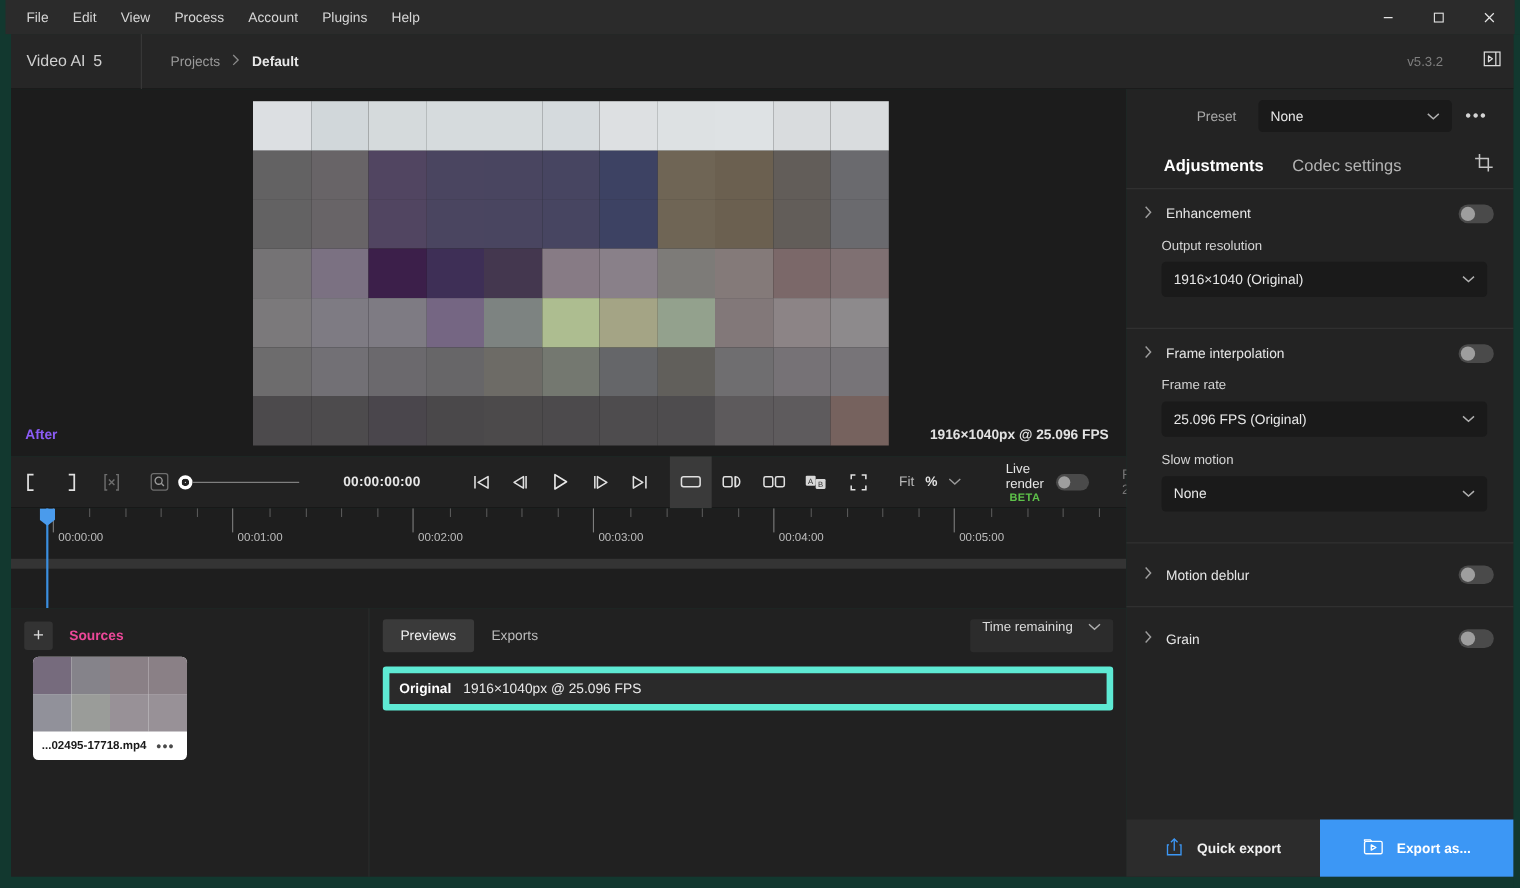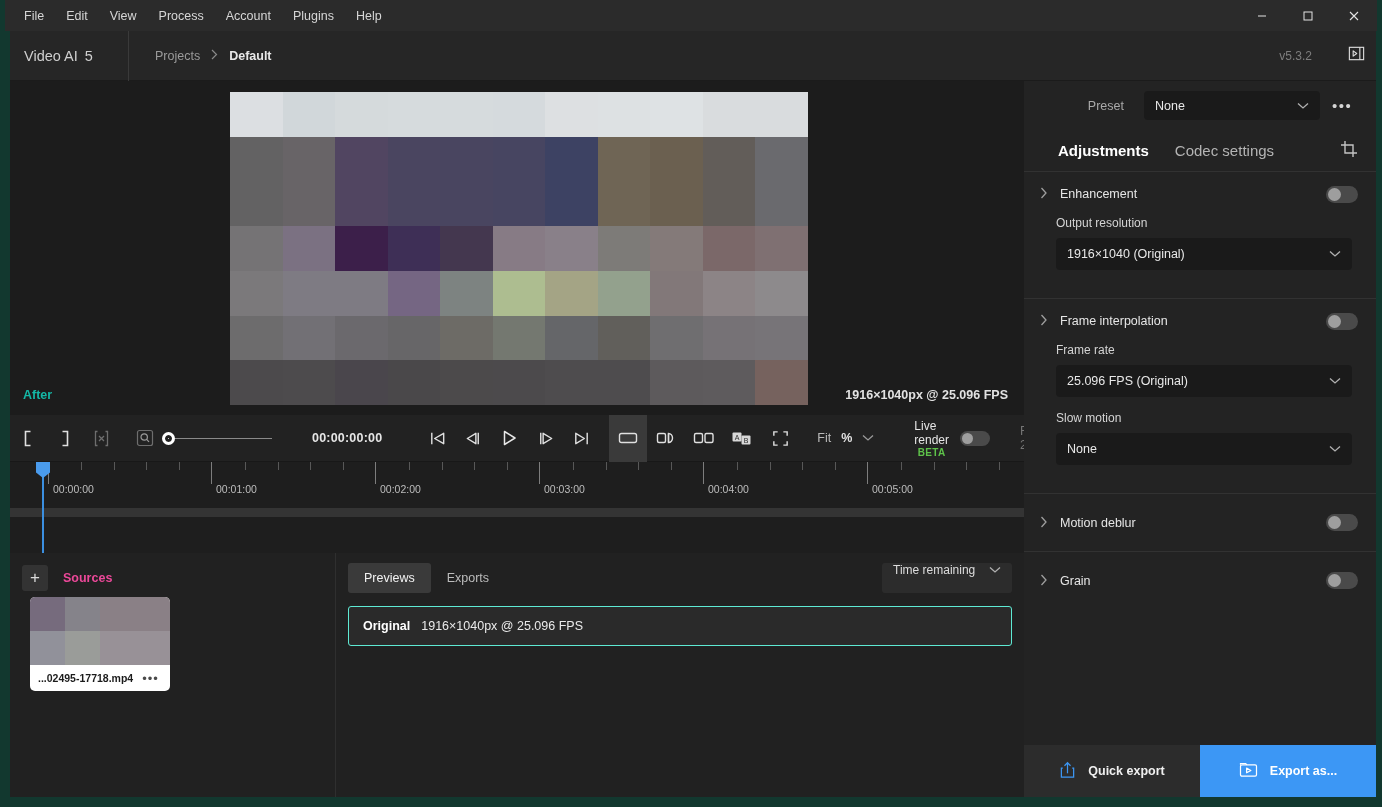--- a/index.html
+++ b/index.html
@@ -69,21 +69,21 @@
   }
   .vid {
     position: absolute; left: 220px; top: 11px; width: 578px; height: 313px;
     display: grid;
     grid-template-columns: repeat(11, 1fr);
     grid-template-rows: repeat(7, 1fr);
   }
   .vid i { display: block; }
   .after-label {
     position: absolute; left: 13px; bottom: 13px;
-    color: #14b8a6; font-size: 12.5px; font-weight: bold;
+    color: #8b5cf6; font-size: 12.5px; font-weight: bold;
   }
   .res-label {
     position: absolute; right: 16px; bottom: 13px;
     color: #e2e2e2; font-size: 12.5px; font-weight: bold;
   }
 
   
   .toolbar {
     position: absolute; left: 10px; top: 415px; width: 1014px; height: 47px;
     background: #222222;
@@ -189,22 +189,22 @@
   }
   .ptab.on { background: #3a3a3a; color: #f2f2f2; }
   .time-remaining {
     position: absolute; right: 12px; top: 10px;
     width: 130px; height: 30px; background: #2c2c2c; border-radius: 3px;
     display: flex; justify-content: space-between;
     padding: 0 11px; color: #ddd; font-size: 12px;
   }
   .orig-row {
     position: absolute; left: 12px; top: 53px; width: 664px; height: 40px;
-    background: #2a2a2a; border: 1px solid #5eead4; border-radius: 3px;
-    display: flex; align-items: center; gap: 11px; padding-left: 14px;
+    background: #2a2a2a; border: 6px solid #5eead4; border-radius: 3px;
+    display: flex; align-items: center; gap: 11px; padding-left: 9px;
   }
   .orig-label { color: #ffffff; font-size: 12.5px; font-weight: bold; }
   .orig-info { color: #eaeaea; font-size: 12.5px; }
 
   
   .rpanel {
     position: absolute; left: 1024px; top: 81px; width: 352px; height: 716px;
     background: #232323; display: flex; flex-direction: column;
   }
   .preset-row {

